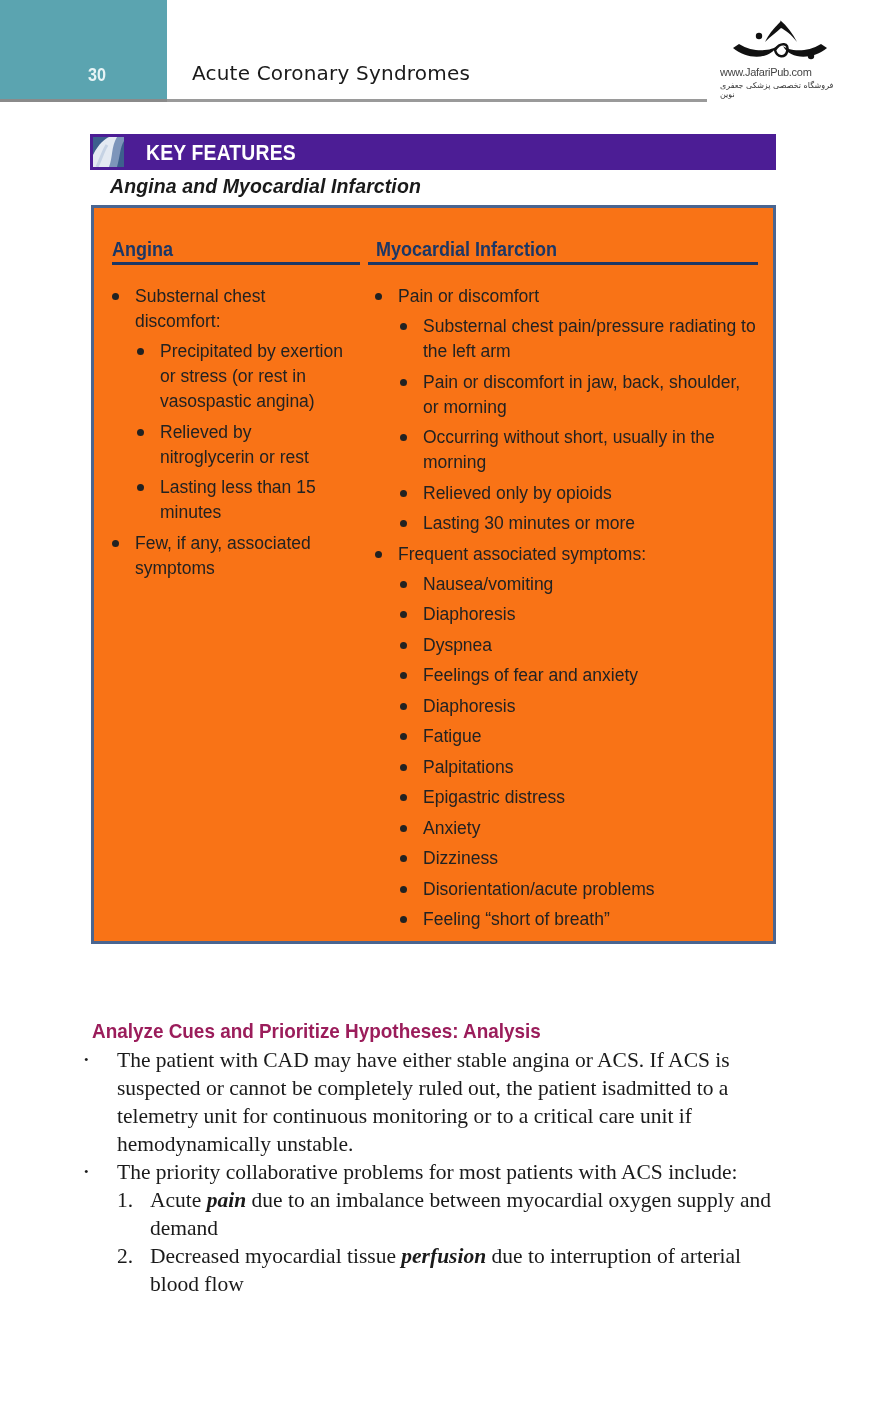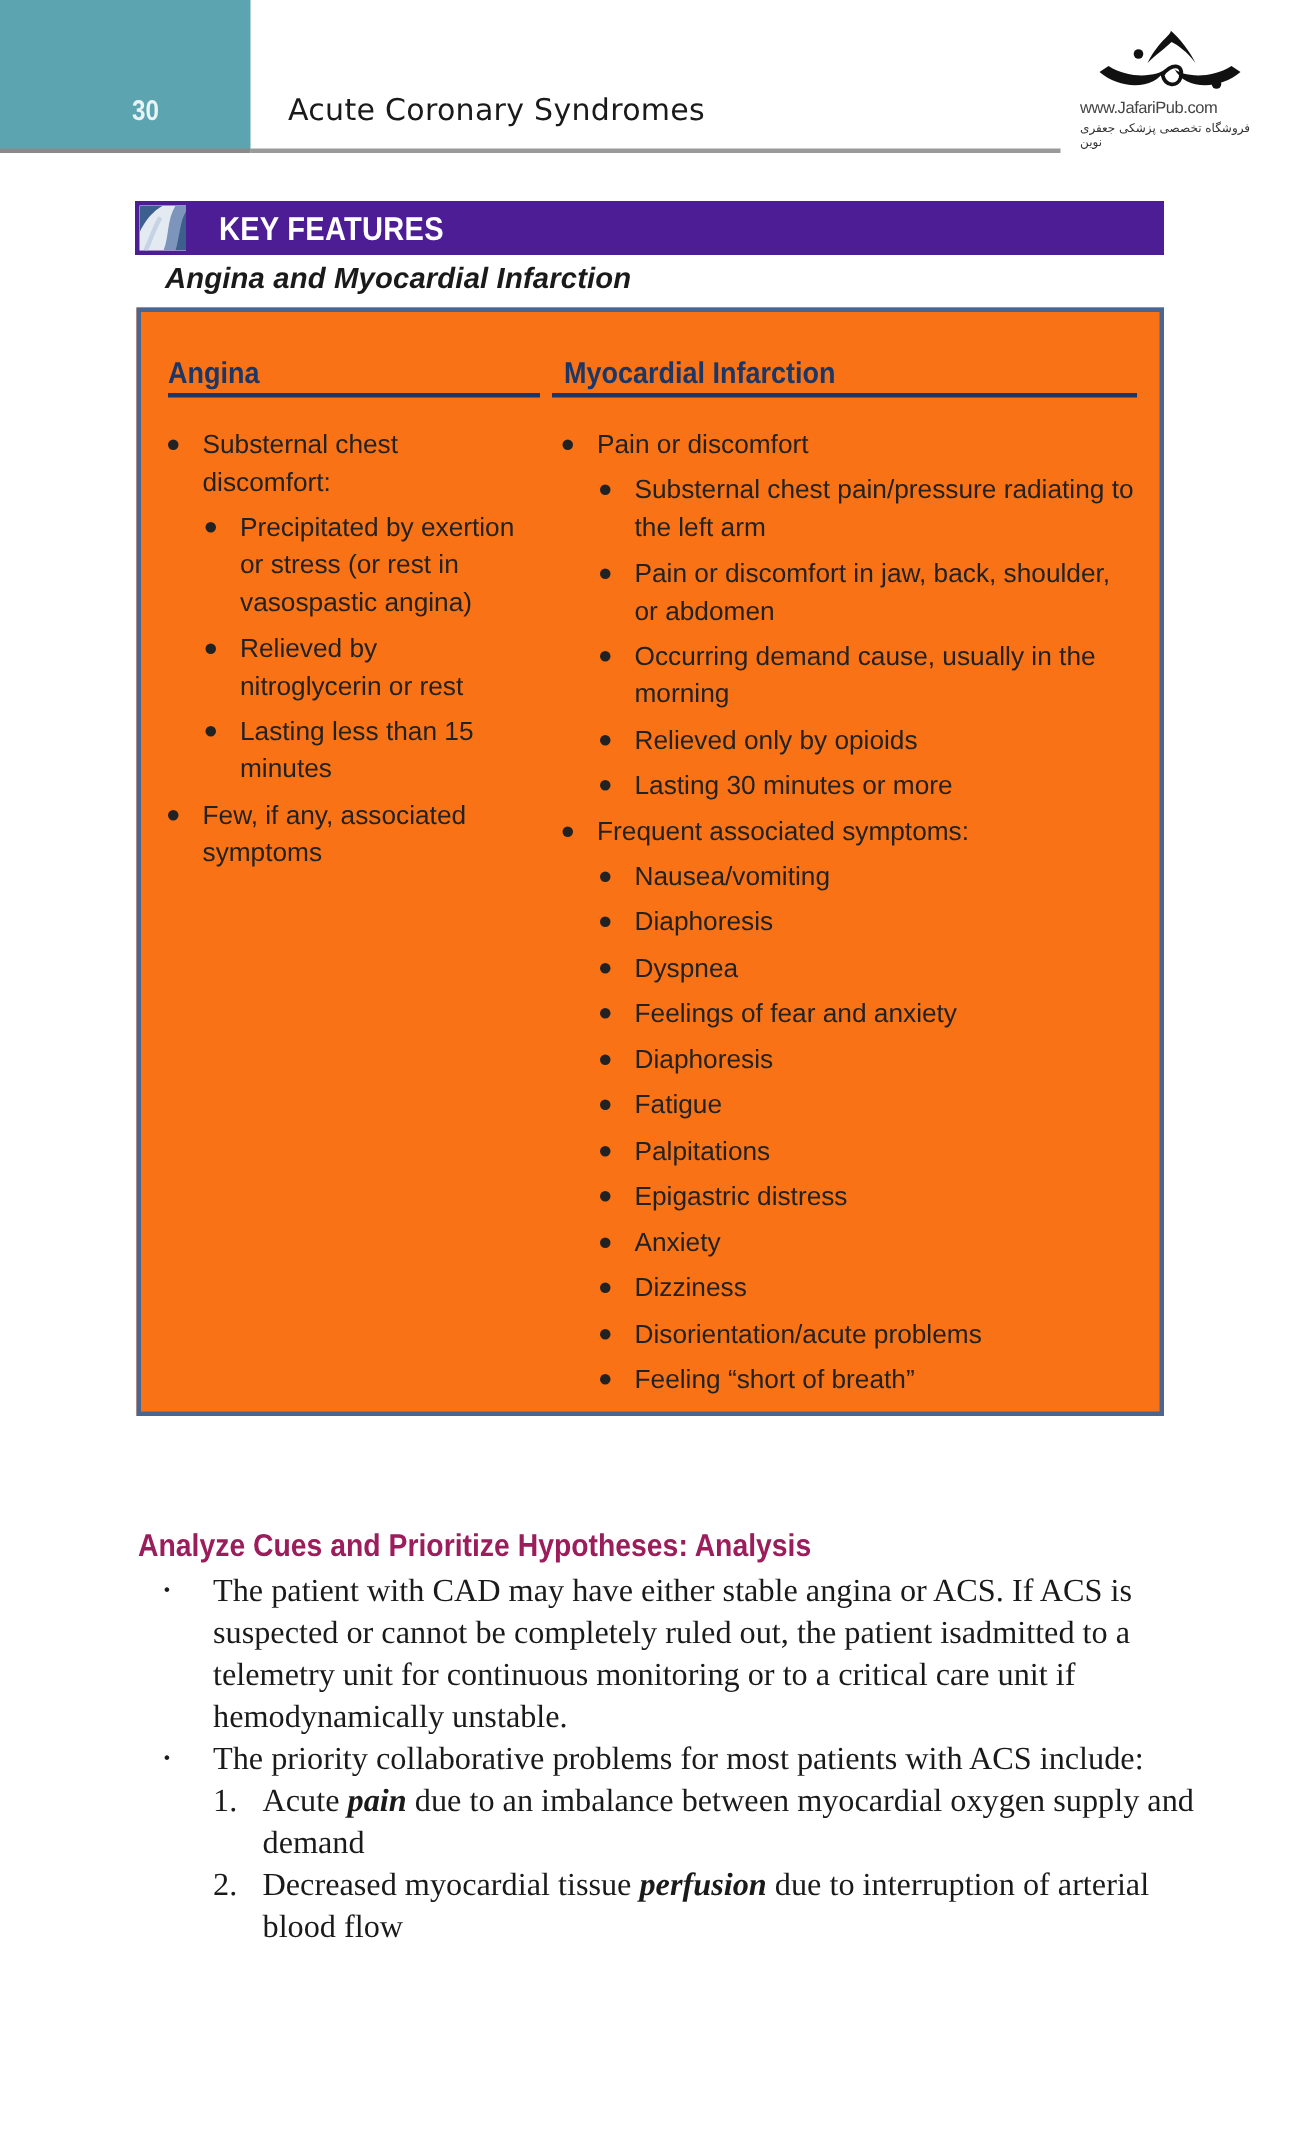--- a/index.html
+++ b/index.html
@@ -30,21 +30,21 @@
   .col-rule { position: absolute; top: 54px; height: 3px; background: #1c3766; }
 
   ul.feat { list-style: none; margin: 0; padding: 0; position: absolute; font-family: "Liberation Sans", sans-serif; font-size: 17.5px; color: #222; line-height: 25px; font-weight: normal; }
   ul.feat li { position: relative; padding-left: 25px; margin-bottom: 5.5px; transform-origin: left; }
   ul.feat li::before { content: ""; position: absolute; left: 2px; top: 9px; width: 7px; height: 7px; border-radius: 50%; background: #222; }
   ul.feat ul { list-style: none; margin: 5px 0 0 0; padding: 0; }
   ul.feat .txt { display: inline-block; }
 
   
   .sec-head { position: absolute; left: 92px; top: 1019px; font-family: "Liberation Sans", sans-serif; font-weight: bold; font-size: 21px; color: #9b1d5b; transform: scaleX(0.9); transform-origin: left; }
-  .body-list { position: absolute; left: 109px; top: 1046px; width: 710px; font-family: "Liberation Serif", serif; font-size: 21.5px; color: #1a1a1a; line-height: 28px; }
+  .body-list { position: absolute; left: 84px; top: 1046px; width: 710px; font-family: "Liberation Serif", serif; font-size: 21.5px; color: #1a1a1a; line-height: 28px; }
   .body-list .bp { position: relative; padding-left: 33px; }
   .body-list .bp::before { content: "•"; position: absolute; left: 0; top: 0; font-size: 13px; }
   .num-list { margin: 0; padding: 0; list-style: none; }
   .num-list li { position: relative; padding-left: 33px; }
   .num-list .n { position: absolute; left: 0; top: 0; }
   em.bi { font-style: italic; font-weight: bold; }
 </style>
 </head>
 <body>
 
@@ -97,22 +97,22 @@
     <li><span class="txt">Few, if any, associated symptoms</span></li>
   </ul>
 
   <div class="col-head" style="left:282px;">Myocardial Infarction</div>
   <div class="col-rule" style="left:274px; width:390px;"></div>
   <ul class="feat" style="left:279px; top:76px; width:385px;">
     <li>
       <span class="txt">Pain or discomfort</span>
       <ul>
         <li><span class="txt">Substernal chest pain/pressure radiating to the left arm</span></li>
-        <li><span class="txt">Pain or discomfort in jaw, back, shoulder, or abdomen</span></li>
-        <li><span class="txt">Occurring demand cause, usually in the morning</span></li>
+        <li><span class="txt">Pain or discomfort in jaw, back, shoulder, or morning</span></li>
+        <li><span class="txt">Occurring without short, usually in the morning</span></li>
         <li><span class="txt">Relieved only by opioids</span></li>
         <li><span class="txt">Lasting 30 minutes or more</span></li>
       </ul>
     </li>
     <li>
       <span class="txt">Frequent associated symptoms:</span>
       <ul>
         <li><span class="txt">Nausea/vomiting</span></li>
         <li><span class="txt">Diaphoresis</span></li>
         <li><span class="txt">Dyspnea</span></li>

